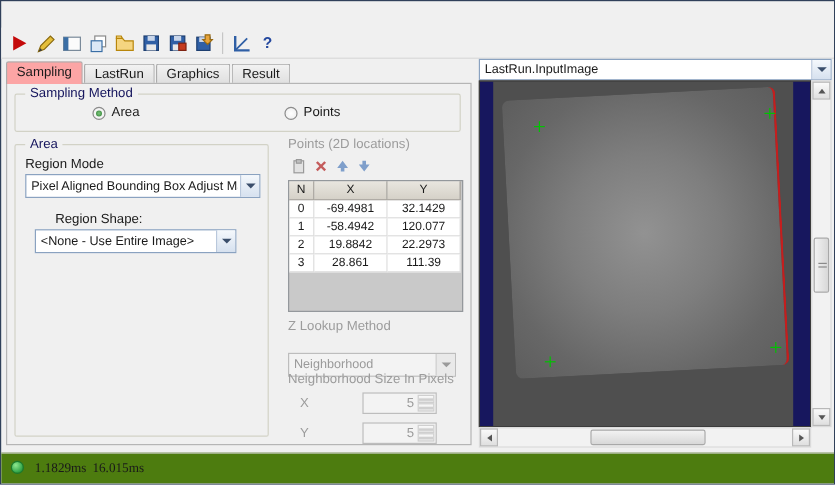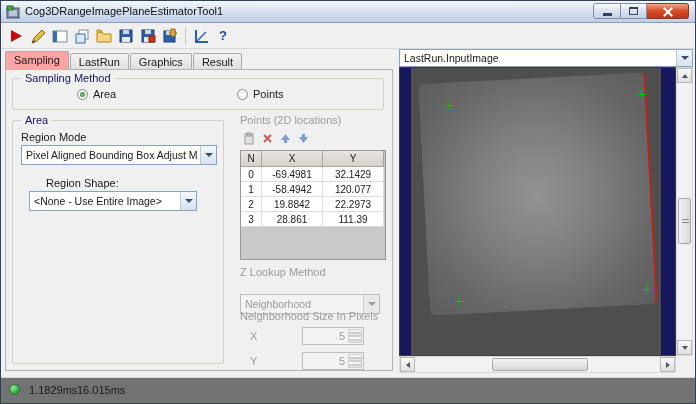--- a/index.html
+++ b/index.html
@@ -108,49 +108,30 @@
   .a-dn{width:0;height:0;border-left:3px solid transparent;border-right:3px solid transparent;border-top:4px solid #555;}
   .a-lf{width:0;height:0;border-top:3px solid transparent;border-bottom:3px solid transparent;border-right:4px solid #555;}
   .a-rt{width:0;height:0;border-top:3px solid transparent;border-bottom:3px solid transparent;border-left:4px solid #555;}
   .vthumb{position:absolute;left:1px;width:13px;top:130px;height:46px;background:linear-gradient(90deg,#F2F2F2,#D8D8D8);
           border:1px solid #A8A8A8;border-radius:2px;}
   .vthumb::after{content:"";position:absolute;left:3px;top:20px;width:7px;height:1px;background:#8A8A8A;box-shadow:0 3px 0 #8A8A8A;}
   .hthumb{position:absolute;top:1px;height:13px;left:92px;width:96px;background:linear-gradient(#F2F2F2,#D8D8D8);
           border:1px solid #A8A8A8;border-radius:2px;}
 
   
-  .statusbar{position:absolute;left:0;right:0;top:376px;height:26px;background:#737373;border-top:1px solid #D5D5D5;}
+  .statusbar{position:absolute;left:0;right:0;top:376px;height:26px;background:#4d7c0f;border-top:1px solid #D5D5D5;font-family:Liberation Serif, serif;}
   .st-dot{position:absolute;left:8px;top:6px;width:11px;height:11px;border-radius:50%;
           background:radial-gradient(circle at 35% 30%,#8FE88F,#2FA348 70%,#1C7A2C);border:1px solid #1C7A2C;}
   .st-t1{position:absolute;left:28px;top:6px;} .st-t2{position:absolute;left:76px;top:6px;}
 </style>
 </head>
 <body>
 
 <div class="win">
 
-  <div class="titlebar">
-    <svg class="app-icon" viewBox="0 0 14 14">
-      <rect x="1" y="3" width="12" height="10" fill="#7A8AA0" stroke="#44546A"></rect>
-      <rect x="3" y="5" width="8" height="6" fill="#B9C6D6"></rect>
-      <rect x="1" y="1" width="6" height="4" fill="#4D9E4D" stroke="#2C6E2C"></rect>
-    </svg>
-    <div class="title-text">Cog3DRangeImagePlaneEstimatorTool1</div>
-    <div class="cap-btns">
-      <div class="cap-btn min">
-          <div class="g-min"></div>
-        </div>
-      <div class="cap-btn max">
-          <div class="g-max"></div>
-        </div>
-      <div class="cap-btn close">
-          <div class="g-close"></div>
-        </div>
-    </div>
-  </div>
 
   <div class="toolbar">
     <div class="tbtn">
         <div class="tri-run"></div>
       </div>
     <div class="tbtn">
       <svg width="16" height="16" viewBox="0 0 16 16">
         <polygon points="2,15 4,10 12,2 15,5 7,13" fill="#E4BE3A" stroke="#8A6A10"></polygon>
         <polygon points="2,15 4,12 5,14" fill="#3A3A3A"></polygon>
       </svg>

